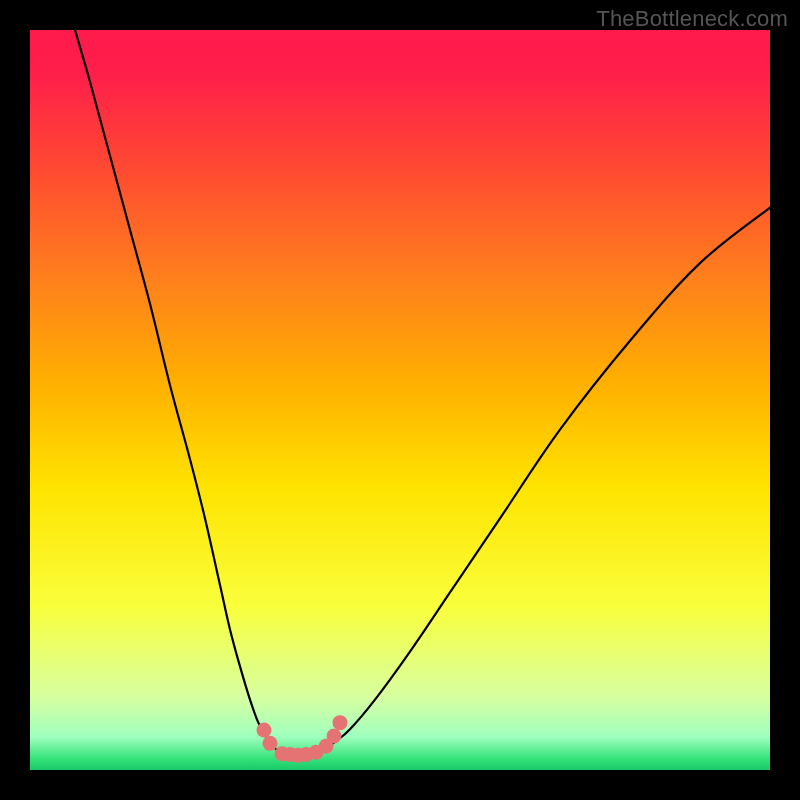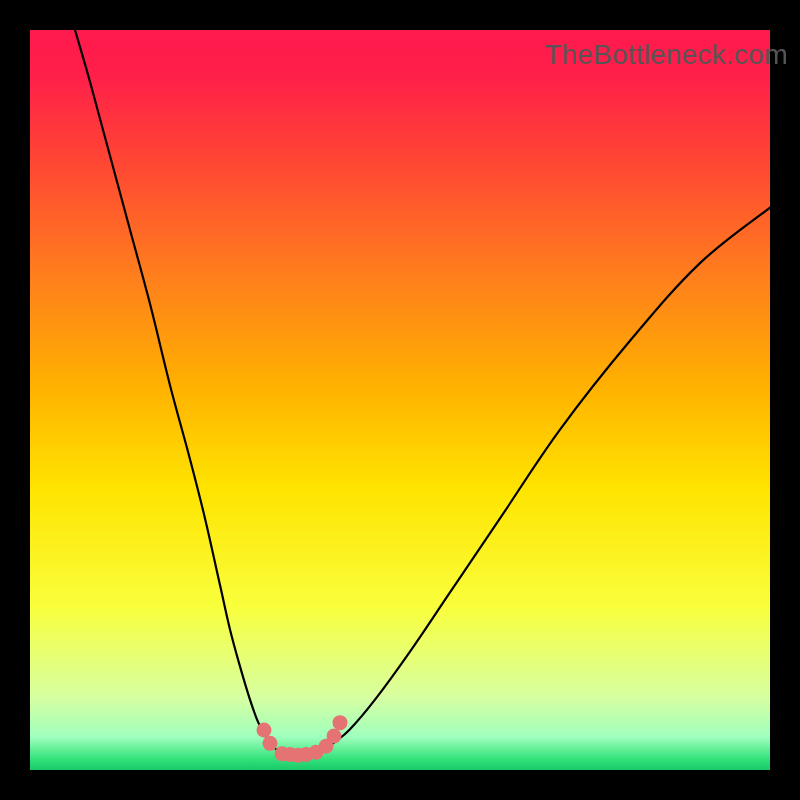--- a/index.html
+++ b/index.html
@@ -14,25 +14,24 @@
   .frame {
     position: absolute;
     inset: 0;
     background: #000;
   }
   .watermark {
     position: absolute;
     top: 6px;
     right: 12px;
     color: #555;
-    font-size: 28px;
+    font-size: 22px;
     font-weight: 400;
     letter-spacing: 0.2px;
     z-index: 5;
-    margin-top: 33px;
   }
   .plot-area {
     position: absolute;
     left: 30px;
     top: 30px;
     width: 740px;
     height: 740px;
     overflow: hidden;
   }
   .gradient {

